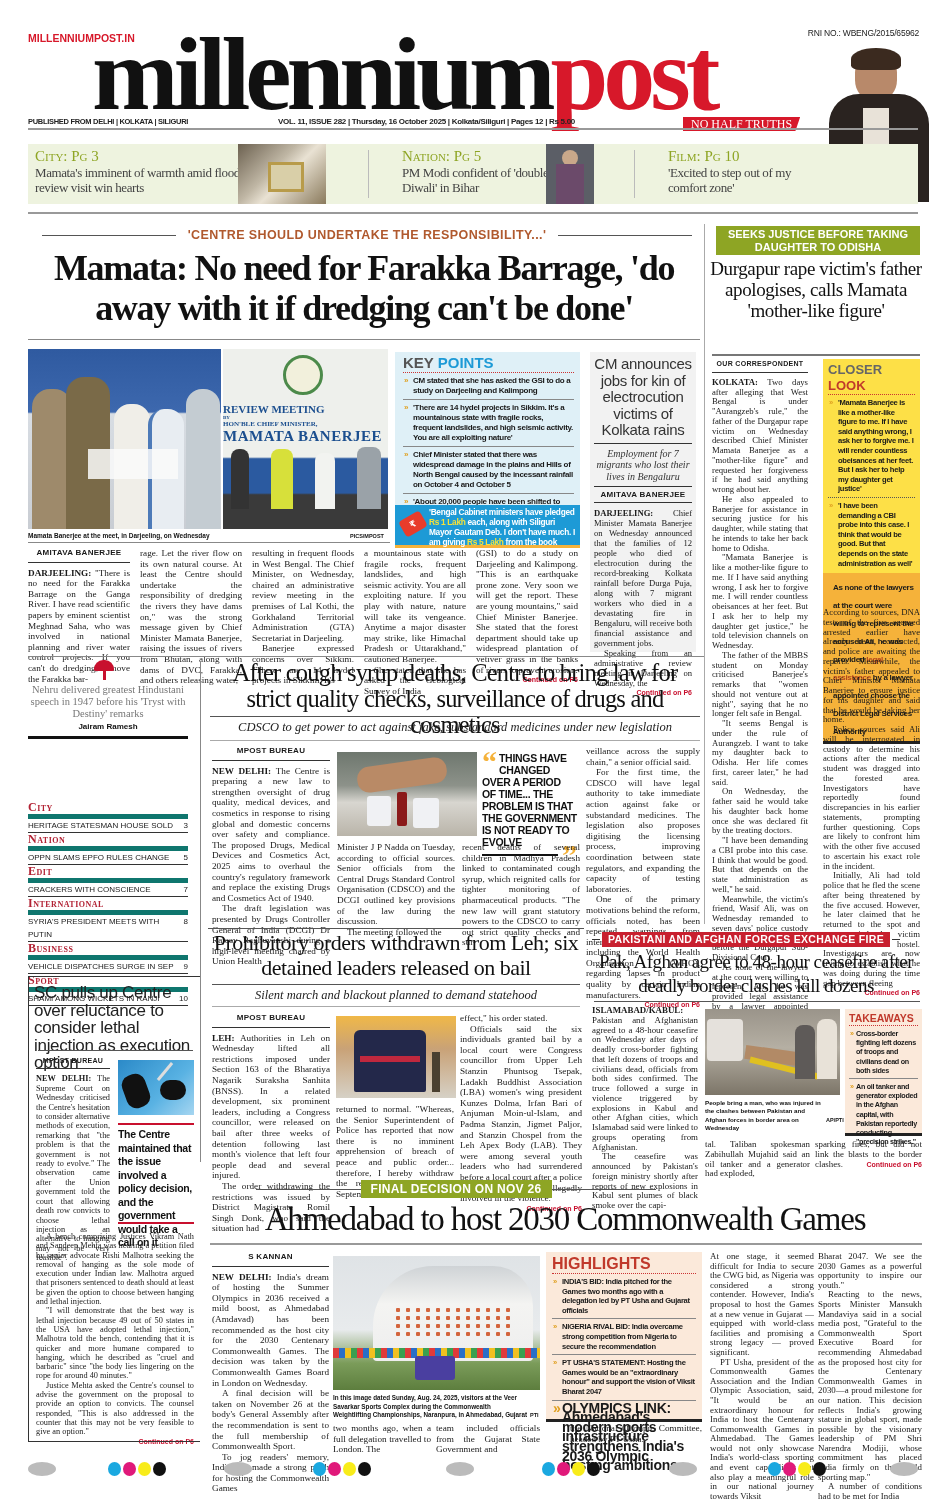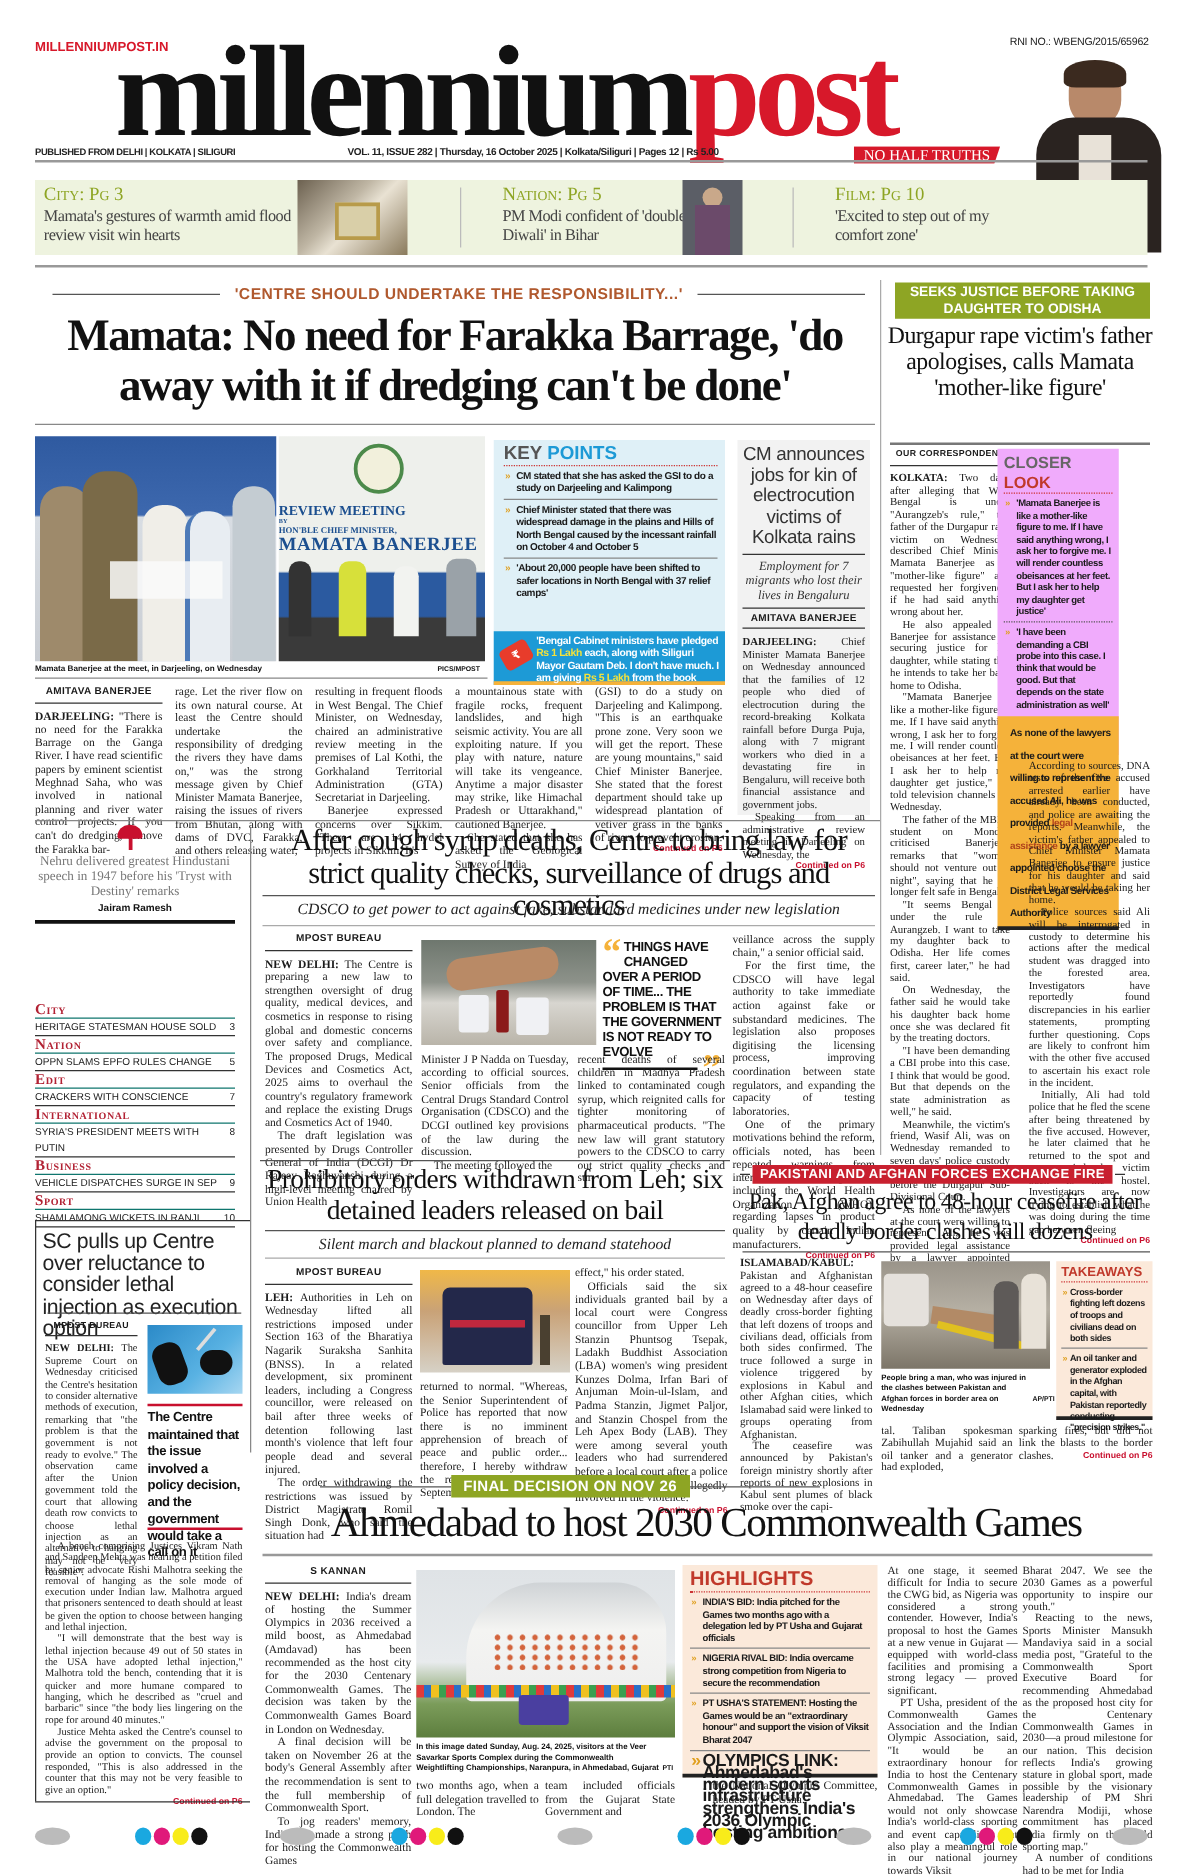--- a/index.html
+++ b/index.html
@@ -12,21 +12,21 @@
 .byline{font-family:"Liberation Sans",sans-serif;font-weight:bold;font-size:8px;text-align:center;border-bottom:1px solid #333;padding-bottom:3px;margin-bottom:5px;letter-spacing:.3px}
 .dateline{font-weight:bold}
 .cont{color:#c8102e;font-family:"Liberation Sans",sans-serif;font-weight:bold;font-size:7px;float:right}
 .vrule{position:absolute;width:1px;background:#777}
 .hrule{position:absolute;height:1px;background:#888}
 .photo{position:absolute;overflow:hidden}
 .caption{font-family:"Liberation Sans",sans-serif;font-weight:bold;font-size:6.5px;line-height:8.5px;color:#111}
 .tag{display:inline-block;color:#fff;font-family:"Liberation Sans",sans-serif;font-weight:bold;padding:1px 8px;letter-spacing:.3px}
 .kp-item{font-family:"Liberation Sans",sans-serif;font-weight:bold;font-size:8px;line-height:10px;padding:3px 0 3px 10px;border-bottom:1px solid #888;position:relative;letter-spacing:-0.3px}
 .kp-item:before{content:"»";position:absolute;left:1px;color:#e0a020}
-.toc-sec{font-family:"Liberation Serif",serif;font-weight:bold;font-variant:small-caps;color:#b22234;font-size:12px;letter-spacing:.5px;border-bottom:1px solid #0f766e;line-height:13px}
+.toc-sec{font-family:"Liberation Serif",serif;font-weight:bold;font-variant:small-caps;color:#b22234;font-size:12px;letter-spacing:.5px;border-bottom:5px solid #0f766e;line-height:13px}
 .toc-row{display:flex;justify-content:space-between;font-family:"Liberation Sans",sans-serif;font-size:8px;line-height:13px;border-bottom:1.5px solid #333}
 .dots span{display:inline-block;border-radius:50%}
 </style>
 </head>
 <body>
 
 <div class="abs sans" style="left:28px;top:32px;font-size:10.5px;font-weight:bold;color:#d7182a;">MILLENNIUMPOST.IN</div>
 <div class="abs sans" style="right:30px;top:28px;font-size:8.5px;color:#222;letter-spacing:-.2px">RNI NO.: WBENG/2015/65962</div>
 
 <div class="abs" style="left:92px;top:34px;font-family:'Liberation Serif',serif;font-weight:bold;font-size:104px;line-height:80px;letter-spacing:-5px;white-space:nowrap">
@@ -49,21 +49,21 @@
 </div>
 
 <div class="hrule" style="left:28px;top:128px;width:890px;height:2px;background:#999"></div>
 
 <div class="abs" style="left:28px;top:144px;width:890px;height:60px;background:#eef3df"></div>
 
 <div class="abs" style="left:35px;top:148px;width:200px">
   <div style="font-family:'Liberation Serif',serif;font-variant:small-caps;font-size:15px;color:#8ea524;line-height:17px">
     <span>City:</span> <span>Pg 3</span>
   </div>
-  <div style="font-size:13px;line-height:15px;color:#444;letter-spacing:-.4px;width:210px">Mamata's gestures of warmth amid flood review visit win hearts</div>
+  <div style="font-size:13px;line-height:15px;color:#444;letter-spacing:-.4px;width:210px">Mamata's imminent of warmth amid flood review visit win hearts</div>
 </div>
 <div class="photo" style="left:238px;top:144px;width:88px;height:60px;background:linear-gradient(135deg,#6c6150 0%,#bfb6a4 40%,#e9e2d3 55%,#8a7a5c 100%)">
   <div style="position:absolute;left:30px;top:18px;width:36px;height:30px;border:3px solid #b89b4a;background:#d9cfa8"></div>
 </div>
 <div class="vrule" style="left:368px;top:150px;height:48px;background:#bbb"></div>
 
 <div class="abs" style="left:402px;top:148px;width:150px">
   <div style="font-family:'Liberation Serif',serif;font-variant:small-caps;font-size:15px;color:#8ea524;line-height:17px">
     <span>Nation:</span> <span>Pg 5</span>
   </div>
@@ -116,20 +116,21 @@
 <div class="abs caption" style="left:28px;top:532px;width:300px">Mamata Banerjee at the meet, in Darjeeling, on Wednesday</div>
 <div class="abs caption" style="left:350px;top:532px;font-size:5.5px">PICS/MPOST</div>
 <div class="hrule" style="left:28px;top:542px;width:362px"></div>
 
 <div class="abs" style="left:395px;top:352px;width:185px;height:196px;background:#dff0f7">
   <div style="padding:2px 6px 0 8px">
     <div class="sans" style="font-size:15px;font-weight:bold;line-height:18px;border-bottom:1px dotted #c33">
       <span style="color:#555">KEY</span> <span style="color:#1d9ad6">POINTS</span>
     </div>
     <div class="kp-item">CM stated that she has asked the GSI to do a study on Darjeeling and Kalimpong</div>
+    <div class="kp-item">'There are 14 hydel projects in Sikkim. It's a mountainous state with fragile rocks, frequent landslides, and high seismic activity. You are all exploiting nature'</div>
     <div class="kp-item">Chief Minister stated that there was widespread damage in the plains and Hills of North Bengal caused by the incessant rainfall on October 4 and October 5</div>
     <div class="kp-item" style="border-bottom:none">'About 20,000 people have been shifted to safer locations in North Bengal with 37 relief camps'</div>
   </div>
   <div style="position:absolute;left:0;top:153px;width:185px;height:43px;background:#1d9ad6;padding:2px 4px 0 34px;border-bottom:3px solid #f5b23a">
     <div style="position:absolute;left:6px;top:10px;width:24px;height:18px;background:#e83c2b;border-radius:4px;transform:rotate(-30deg);color:#fff;font-size:9px;font-weight:bold;text-align:center;line-height:18px" class="sans">₹</div>
     <div class="cond" style="font-size:8.3px;font-weight:bold;line-height:10px;color:#fff">
       <span>'Bengal Cabinet ministers have pledged </span><span style="color:#f5e23a">Rs 1 Lakh</span><span> each, along with Siliguri Mayor Gautam Deb. I don't have much. I am giving </span><span style="color:#f5e23a">Rs 5 Lakh</span><span> from the book royalties I receive'</span>
     </div>
   </div>
 </div>
@@ -164,21 +165,21 @@
 </div>
 <div class="abs" style="left:710px;top:258px;width:212px;text-align:center;font-family:'Liberation Serif',serif;font-size:19px;line-height:21px;letter-spacing:-.4px;color:#111">Durgapur rape victim's father apologises, calls Mamata 'mother-like figure'</div>
 <div class="hrule" style="left:712px;top:354px;width:208px;height:2px;background:#777"></div>
 
 <div class="abs body-text" style="left:712px;top:359px;width:96px;font-size:8.7px;line-height:9.75px">
   <div class="byline" style="font-size:7px">OUR CORRESPONDENT</div>
   <span class="dateline">KOLKATA:</span>
   <span class="para-render">Two days after alleging that West Bengal is under "Aurangzeb's rule," the father of the Durgapur rape victim on Wednesday described Chief Minister Mamata Banerjee as a "mother-like figure" and requested her forgiveness if he had said anything wrong about her.<span style="display: block; text-indent: 10px;">He also appealed to Banerjee for assistance in securing justice for his daughter, while stating that he intends to take her back home to Odisha.</span><span style="display: block; text-indent: 10px;">"Mamata Banerjee is like a mother-like figure to me. If I have said anything wrong, I ask her to forgive me. I will render countless obeisances at her feet. But I ask her to help my daughter get justice," he told television channels on Wednesday.</span><span style="display: block; text-indent: 10px;">The father of the MBBS student on Monday criticised Banerjee's remarks that "women should not venture out at night", saying that he no longer felt safe in Bengal.</span><span style="display: block; text-indent: 10px;">"It seems Bengal is under the rule of Aurangzeb. I want to take my daughter back to Odisha. Her life comes first, career later," he had said.</span><span style="display: block; text-indent: 10px;">On Wednesday, the father said he would take his daughter back home once she was declared fit by the treating doctors.</span><span style="display: block; text-indent: 10px;">"I have been demanding a CBI probe into this case. I think that would be good. But that depends on the state administration as well," he said.</span><span style="display: block; text-indent: 10px;">Meanwhile, the victim's friend, Wasif Ali, was on Wednesday remanded to seven days' police custody after being produced before the Durgapur Sub-Divisional Court.</span><span style="display: block; text-indent: 10px;">As none of the lawyers at the court were willing to represent Ali, he was provided legal assistance by a lawyer appointed through the District Legal Services Authority (DLSA).</span></span>
 </div>
 
-<div class="abs" style="left:798px;top:359px;width:97px;height:245px;background:#f0abfc;padding:3px 5px 0 5px">
+<div class="abs" style="left:823px;top:359px;width:97px;height:245px;background:#fde047;padding:3px 5px 0 5px">
   <div class="sans" style="font-weight:bold;font-size:13px;line-height:16px;border-bottom:1px dotted #c33">
     <span style="color:#666">CLOSER</span> <span style="color:#c0392b">LOOK</span>
   </div>
   <div class="kp-item" style="font-size:7.6px;line-height:9.6px;border-bottom:1px dotted #555">'Mamata Banerjee is like a mother-like figure to me. If I have said anything wrong, I ask her to forgive me. I will render countless obeisances at her feet. But I ask her to help my daughter get justice'</div>
   <div class="kp-item" style="font-size:7.6px;line-height:9.6px;border-bottom:none">'I have been demanding a CBI probe into this case. I think that would be good. But that depends on the state administration as well'</div>
   <div style="margin:2px -5px 0;background:#f5b23a;padding:3px 4px 3px 10px;border-bottom:3px solid #222" class="cond">
     <span style="font-size:8px;font-weight:bold;line-height:10px">As none of the lawyers at the court were willing to represent the accused Ali, he was provided </span><span style="font-size:8px;font-weight:bold;color:#b0431c">legal assistance</span><span style="font-size:8px;font-weight:bold"> by a lawyer appointed choose the District Legal Services Authority</span>
   </div>
 </div>
 

